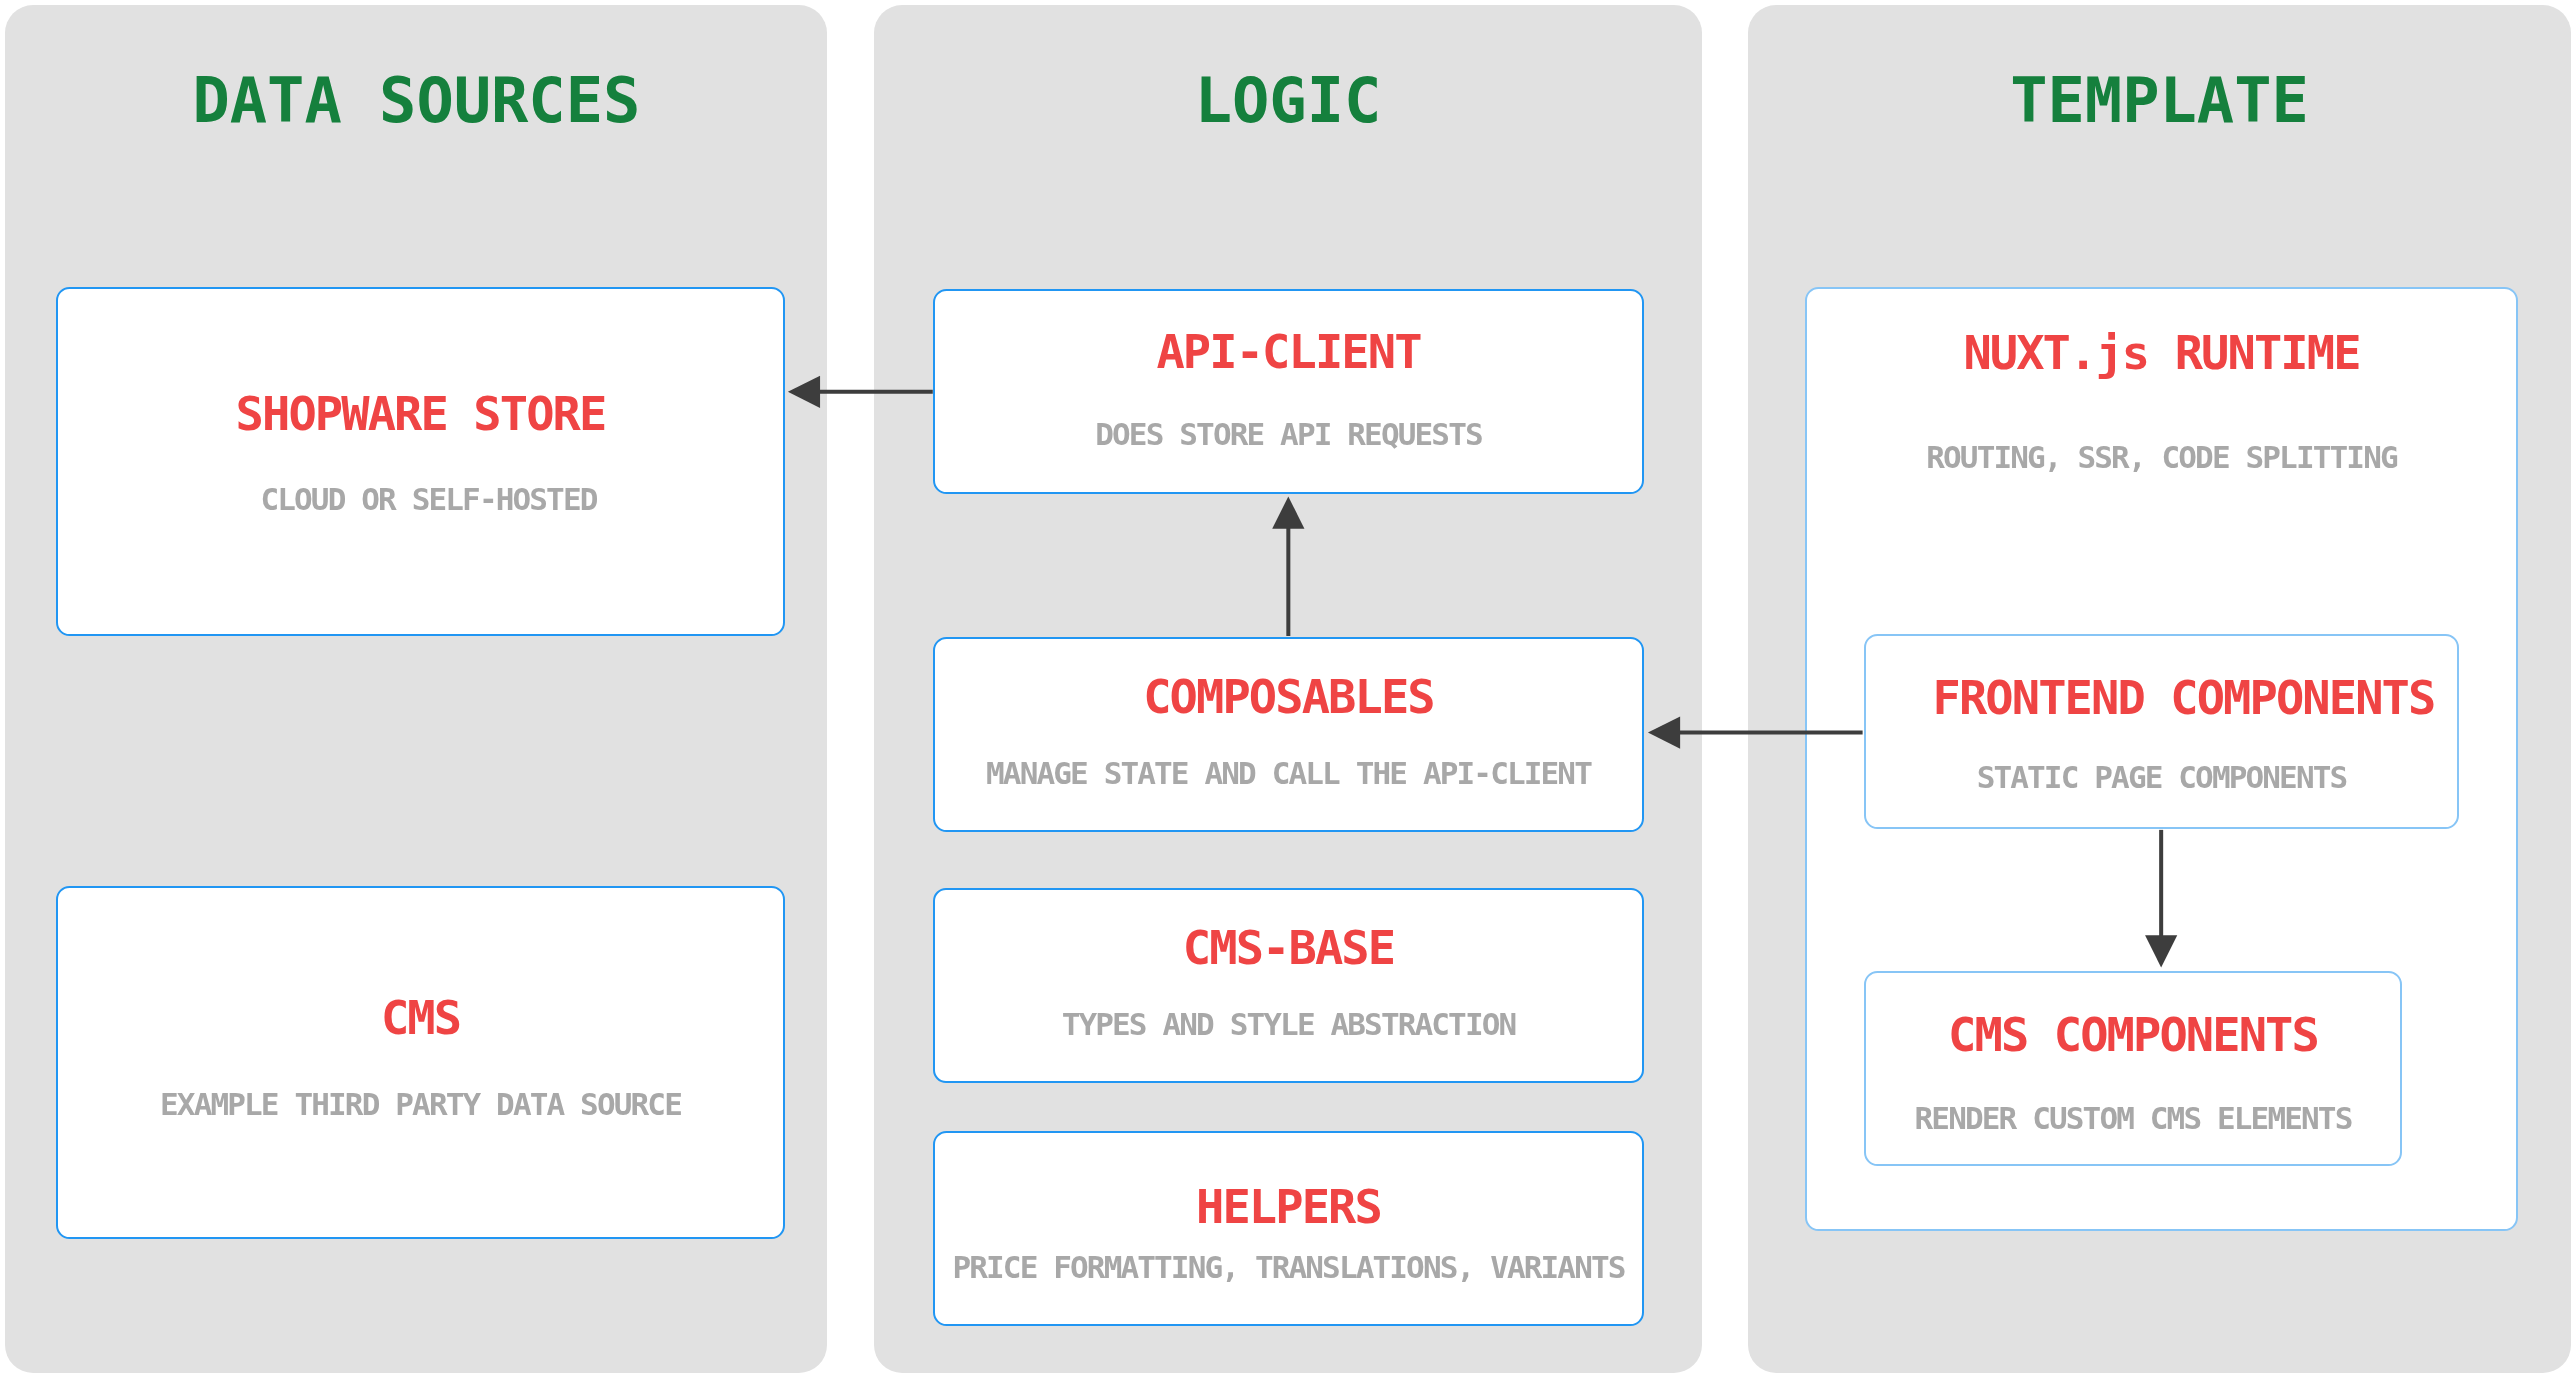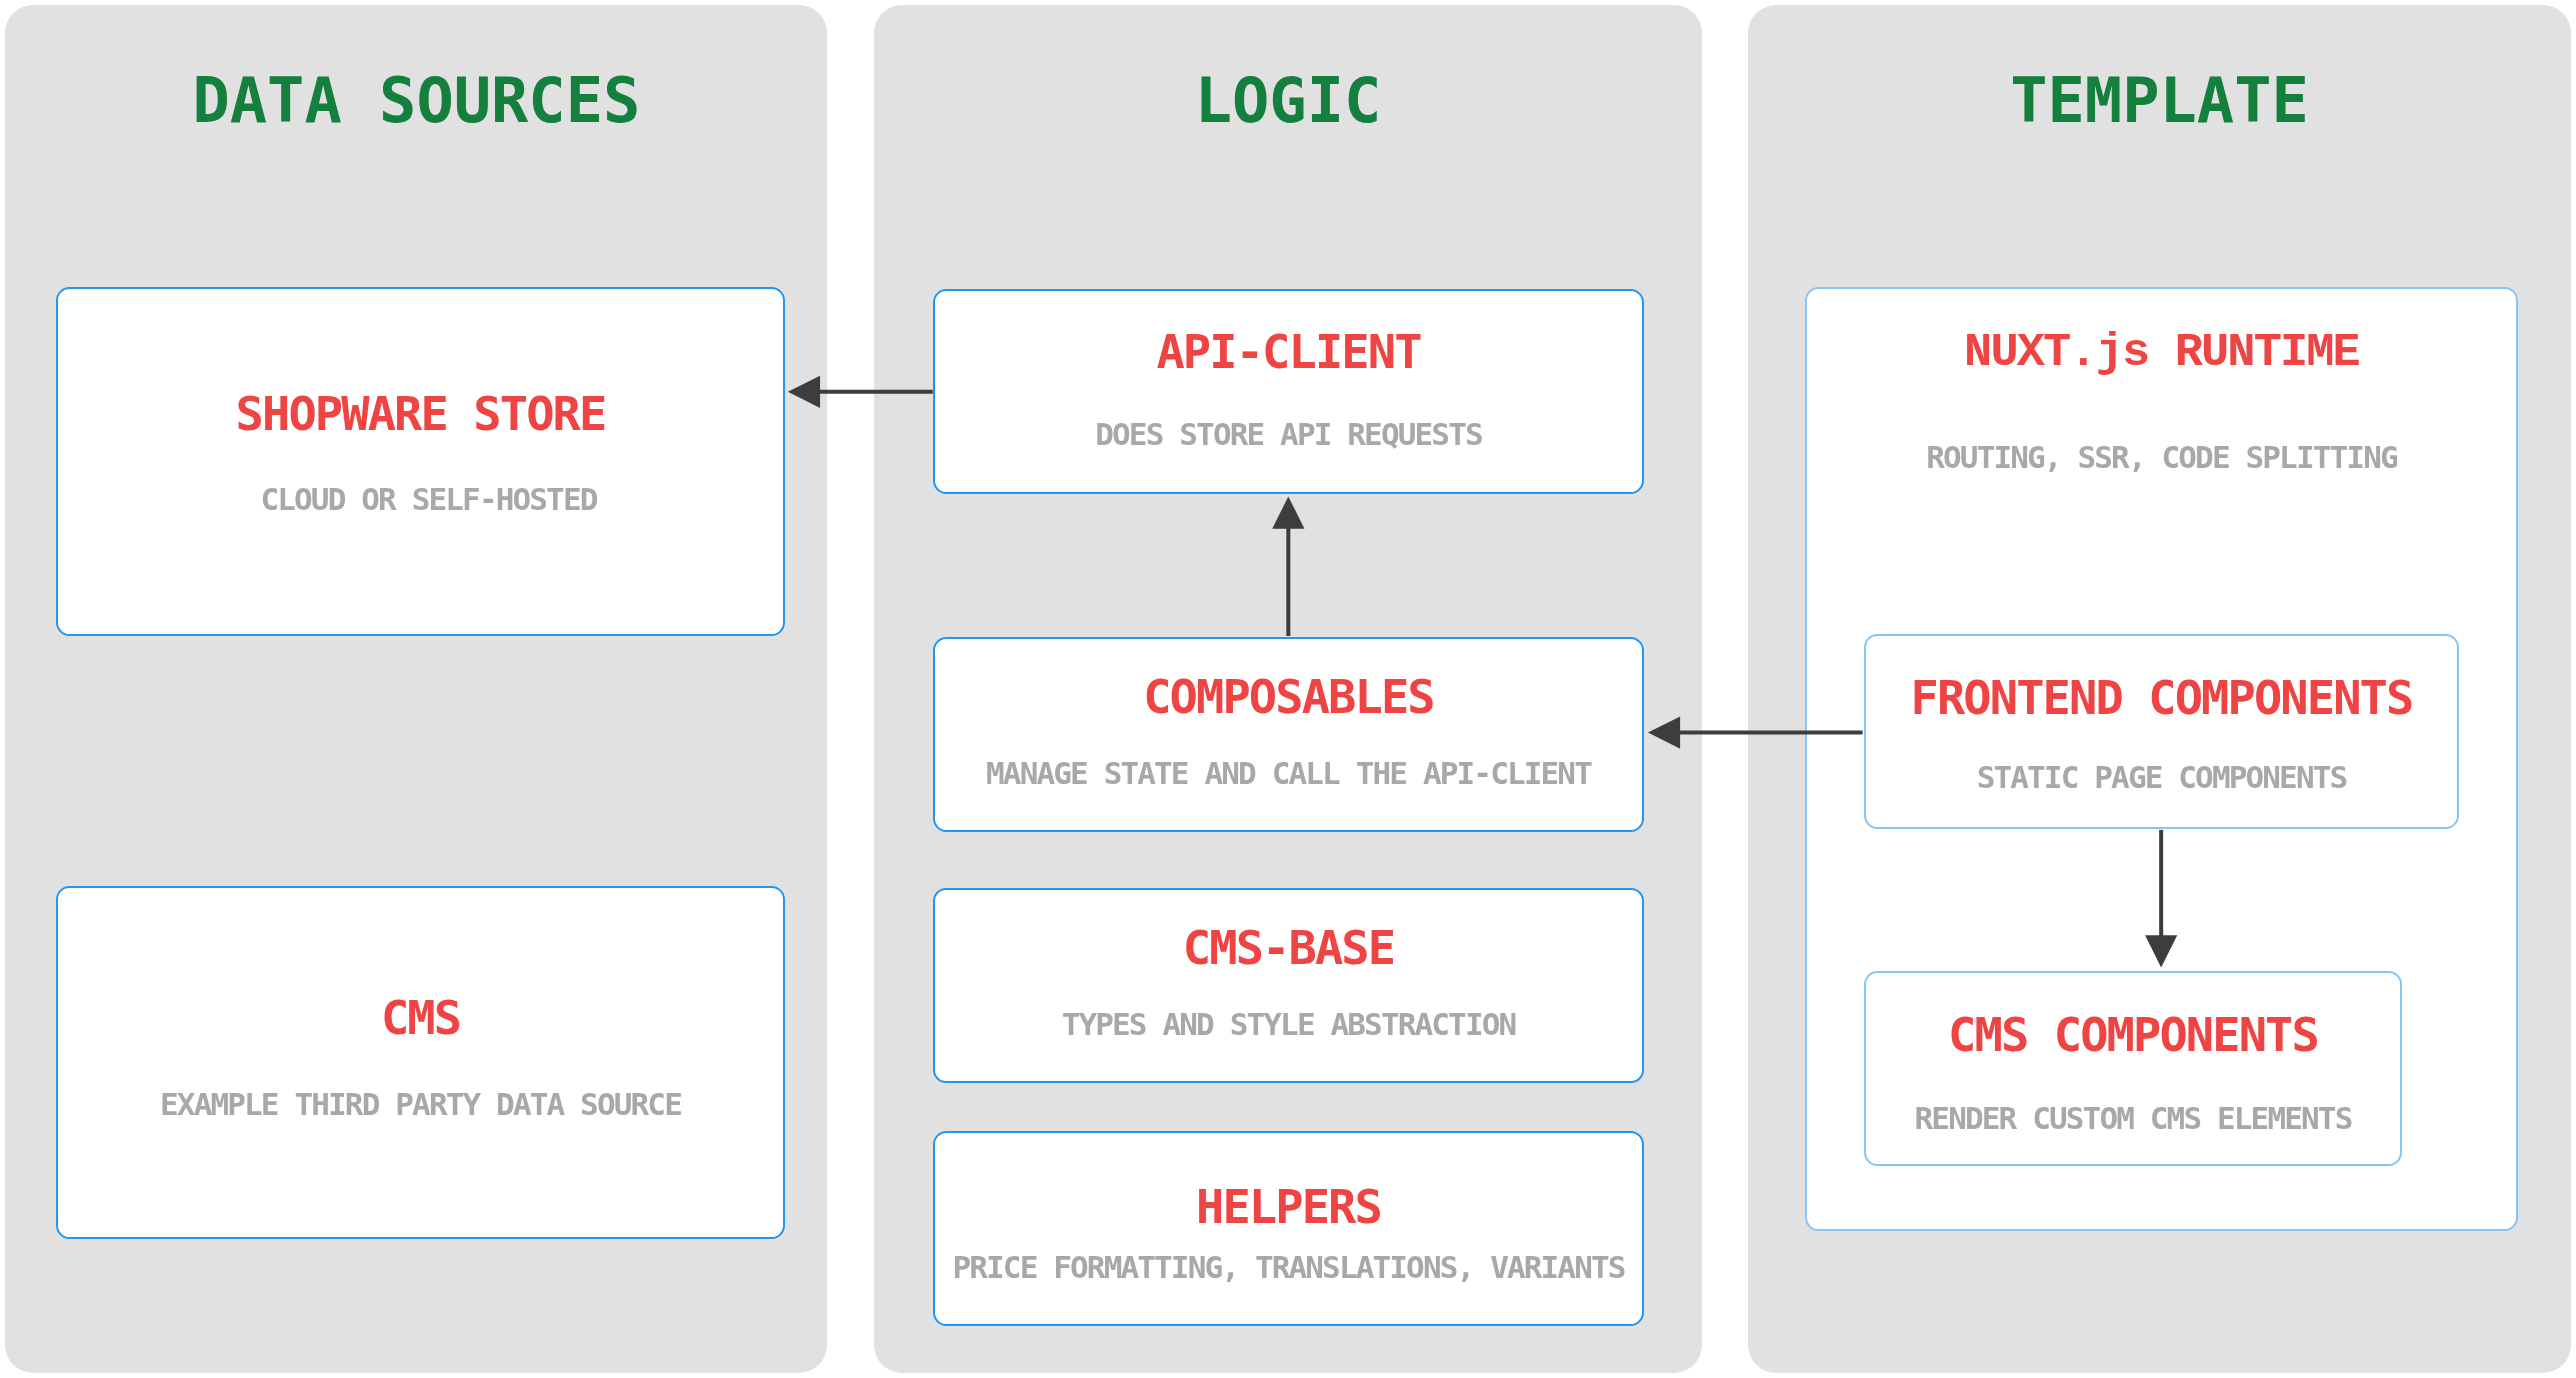--- a/index.html
+++ b/index.html
@@ -116,26 +116,26 @@
     <div class="node-title" style="top:30%;">CMS-BASE</div>
     <div class="node-subtitle" style="top:70%;">TYPES AND STYLE ABSTRACTION</div>
   </div>
 
   <div class="node" style="left:933px; top:1131px; width:711px; height:195px;">
     <div class="node-title" style="top:30%;margin-top:16px;">HELPERS</div>
     <div class="node-subtitle" style="top:70%;">PRICE FORMATTING, TRANSLATIONS, VARIANTS</div>
   </div>
 
   <div class="node light" style="left:1805px; top:287px; width:713px; height:944px;">
-    <div class="node-title" style="top:6.7%;font-family:Liberation Mono, monospace;">NUXT.js RUNTIME</div>
+    <div class="node-title" style="top:6.7%;">NUXT.js RUNTIME</div>
     <div class="node-subtitle" style="top:17.9%;">ROUTING, SSR, CODE SPLITTING</div>
   </div>
 
   <div class="node light" style="left:1864px; top:634px; width:595px; height:195px;">
-    <div class="node-title" style="top:32%;">FRONTEND COMPONENTS</div>
+    <div class="node-title" style="top:32%;margin-left:22px;">FRONTEND COMPONENTS</div>
     <div class="node-subtitle" style="top:74%;">STATIC PAGE COMPONENTS</div>
   </div>
 
   <div class="node light" style="left:1864px; top:971px; width:538px; height:195px;">
     <div class="node-title" style="top:32%;">CMS COMPONENTS</div>
     <div class="node-subtitle" style="top:76%;">RENDER CUSTOM CMS ELEMENTS</div>
   </div>
 
   <svg class="arrows" viewBox="0 0 3839 2054">
     <g stroke="#3d3d3d" fill="#3d3d3d" stroke-width="6">

